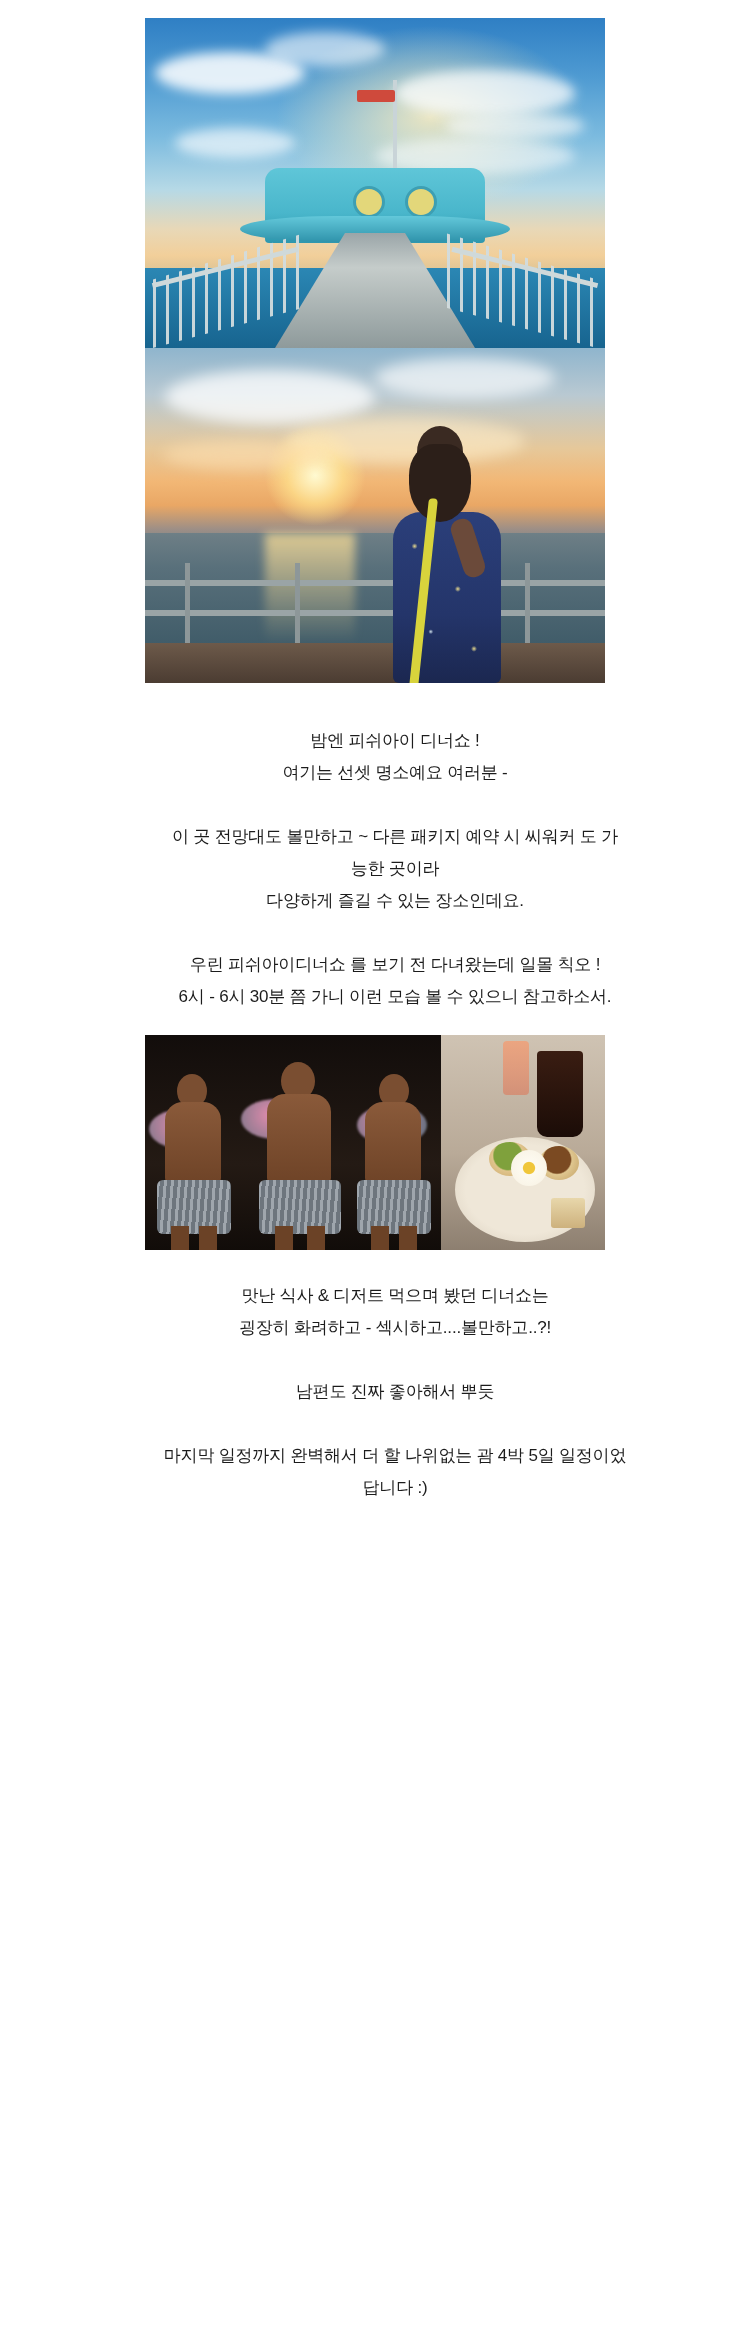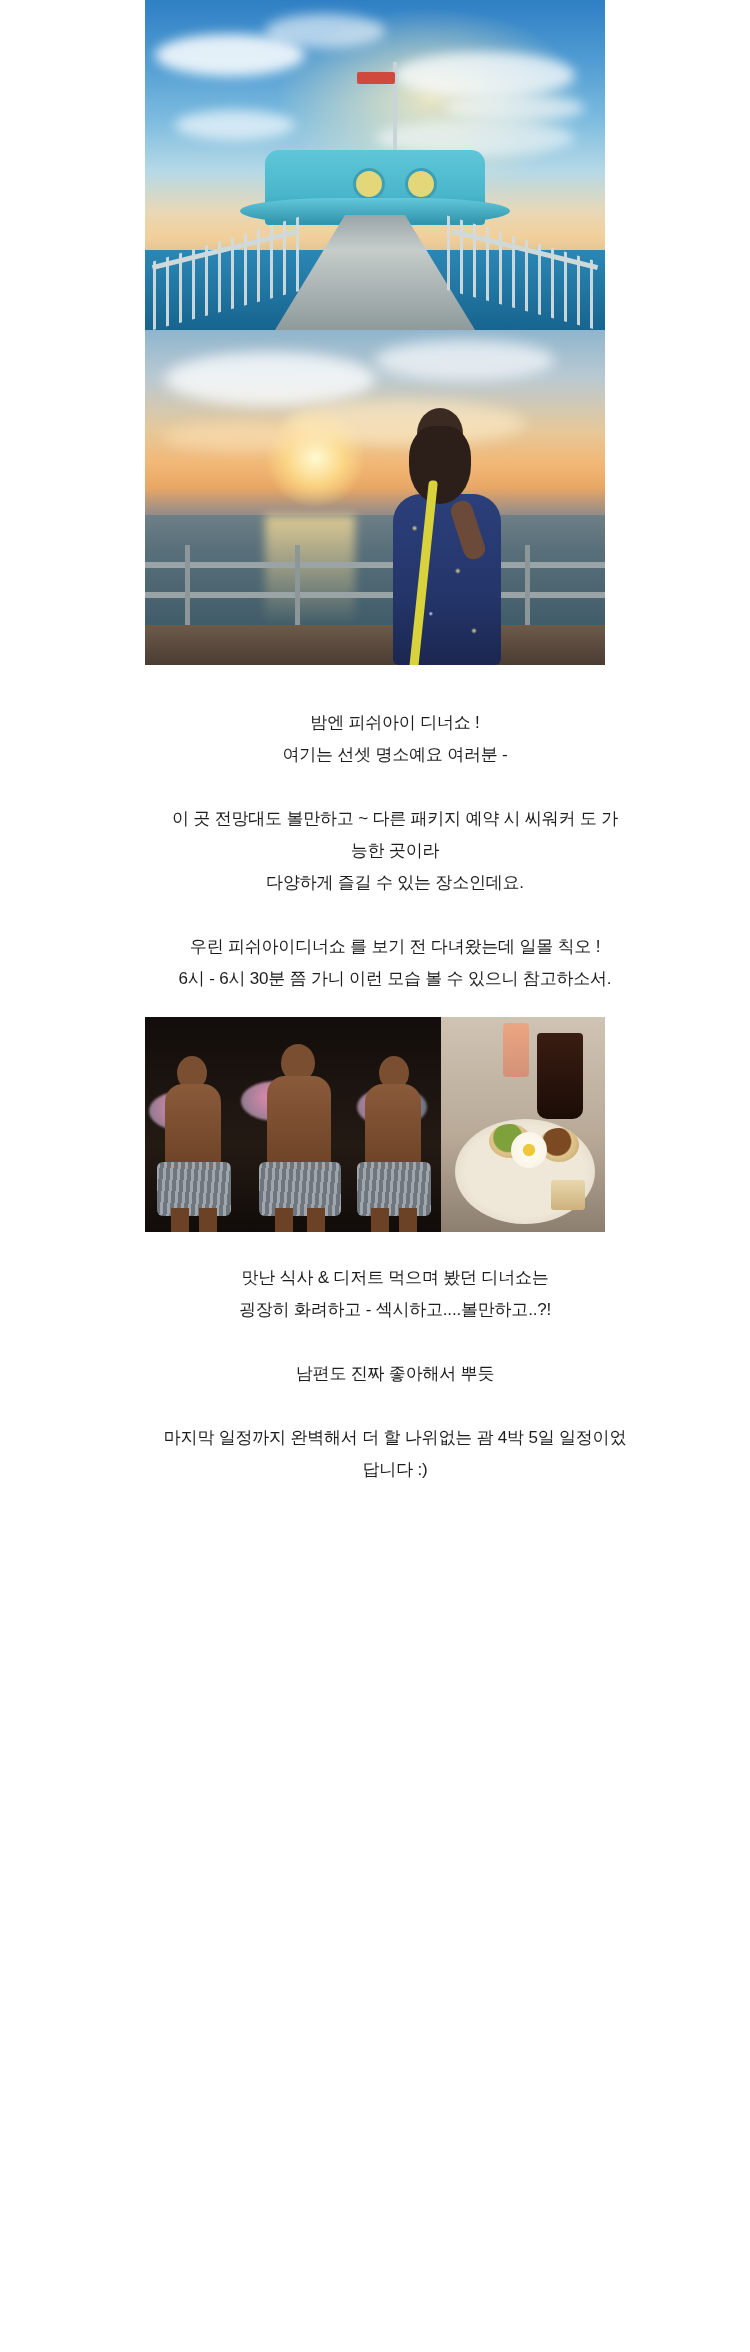--- a/index.html
+++ b/index.html
@@ -9,20 +9,21 @@
   }
   body {
     width: 750px;
     font-family: "Liberation Sans", sans-serif;
     color: #222222;
   }
   .page {
     width: 750px;
     margin: 0 auto;
     background: #ffffff;
+    padding-top: 18px;
     box-sizing: border-box;
   }
 
   
   .photo-block {
     width: 460px;
     margin: 0 auto;
     position: relative;
     overflow: hidden;
   }

